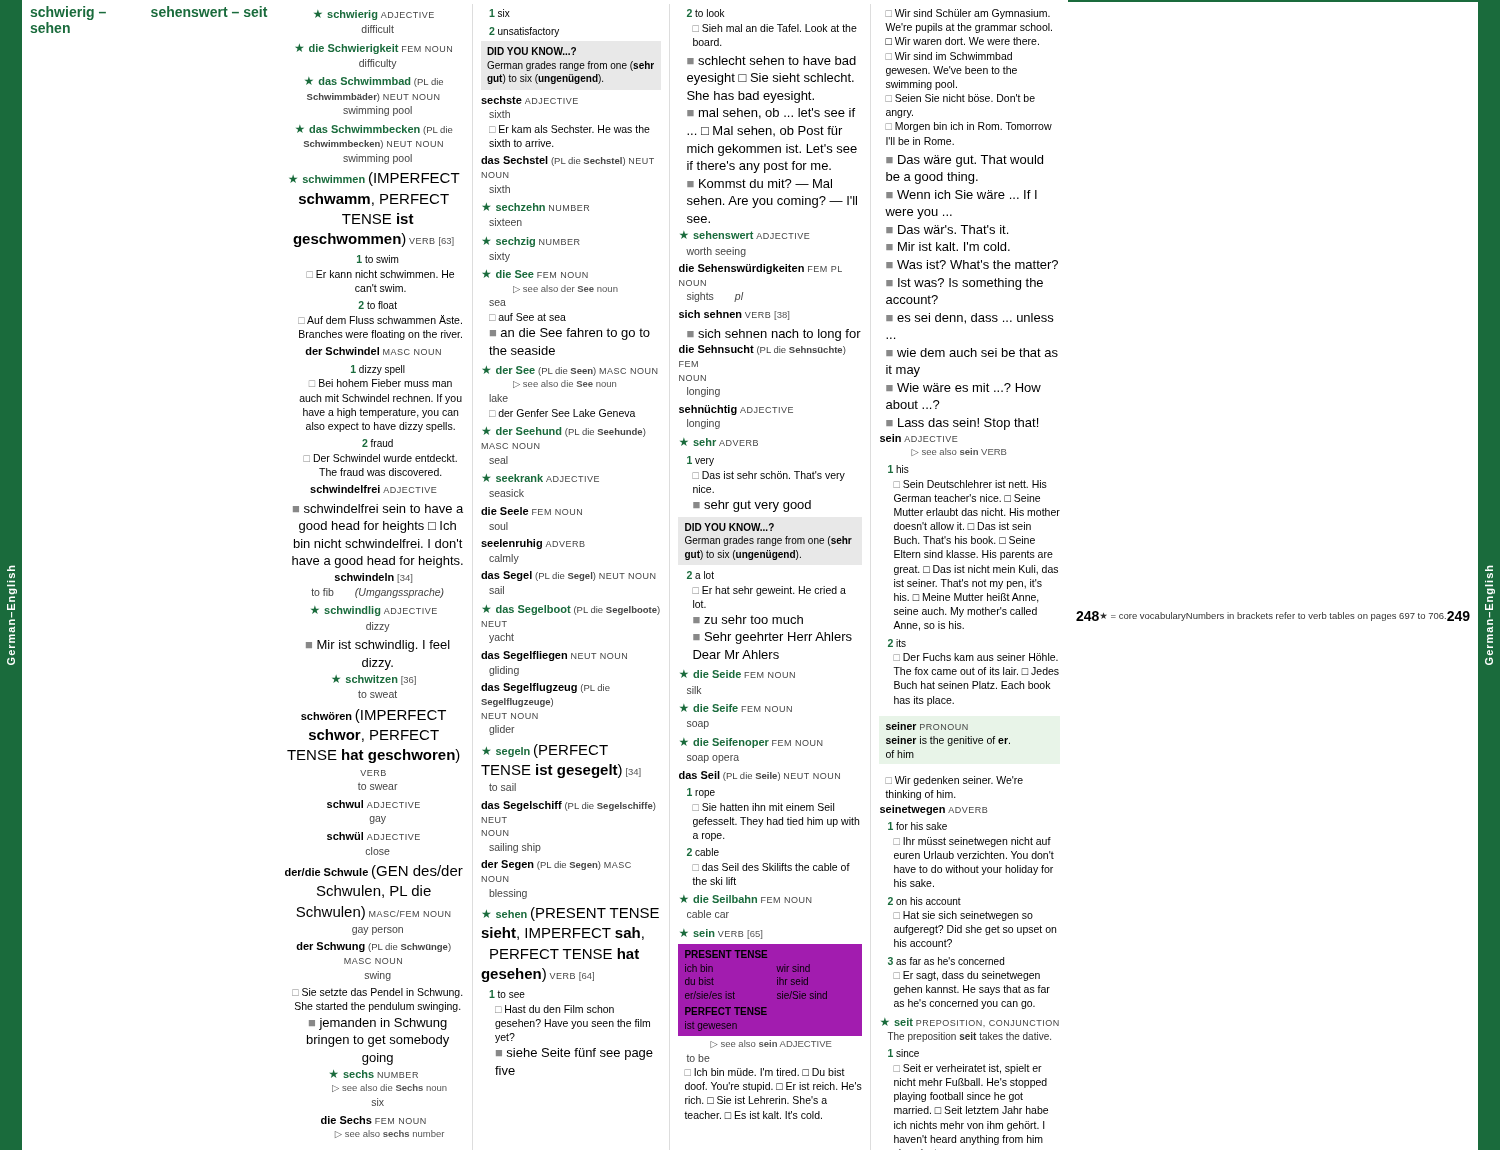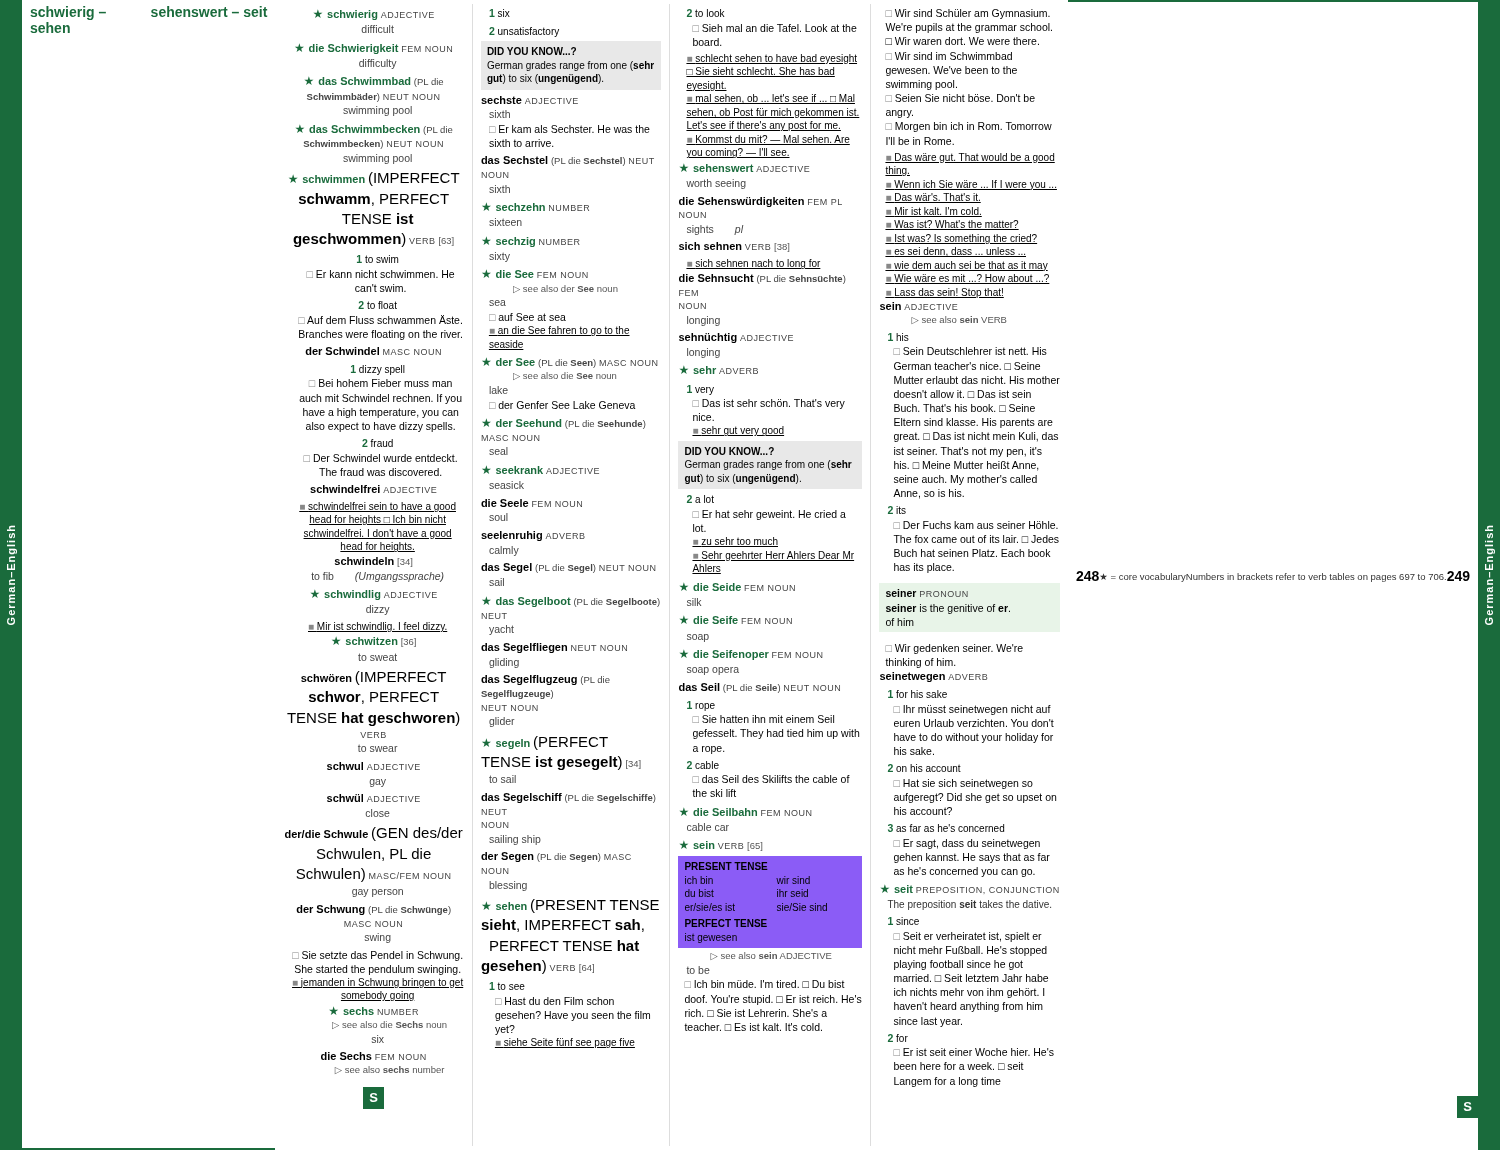--- a/index.html
+++ b/index.html
@@ -120,22 +120,21 @@
     .example {
       margin-left: 6px;
       font-size: 10.5px;
     }
     .example::before {
       content: '□ ';
       color: #888;
     }
     .example-bullet {
       margin-left: 6px;
-      font-size: 10px;
-      text-decoration: underline;
+      font-size: 13px;
     }
     .example-bullet::before {
       content: '■ ';
       color: #888;
     }
 
     .num-label {
       font-weight: bold;
       color: #1a6b3c;
       font-size: 10.5px;
@@ -167,21 +166,21 @@
     .see-also::before {
       content: '▷ ';
     }
 
     .grammar-note {
       font-size: 10px;
       color: #333;
     }
 
     .tense-table {
-      background: #8b5cf6;
+      background: #a21caf;
       padding: 4px 6px;
       margin: 2px 0;
       font-size: 10px;
     }
     .tense-header {
       font-weight: bold;
       font-size: 10px;
       text-transform: uppercase;
     }
     .tense-row {
@@ -581,21 +580,21 @@
           <div class="example">Wir sind Schüler am Gymnasium. We're pupils at the grammar school. □ Wir waren dort. We were there.</div>
           <div class="example">Wir sind im Schwimmbad gewesen. We've been to the swimming pool.</div>
           <div class="example">Seien Sie nicht böse. Don't be angry.</div>
           <div class="example">Morgen bin ich in Rom. Tomorrow I'll be in Rome.</div>
         </div>
         <div class="example-bullet">Das wäre gut. That would be a good thing.</div>
         <div class="example-bullet">Wenn ich Sie wäre ... If I were you ...</div>
         <div class="example-bullet">Das wär's. That's it.</div>
         <div class="example-bullet">Mir ist kalt. I'm cold.</div>
         <div class="example-bullet">Was ist? What's the matter?</div>
-        <div class="example-bullet">Ist was? Is something the cried?</div>
+        <div class="example-bullet">Ist was? Is something the account?</div>
         <div class="example-bullet">es sei denn, dass ... unless ...</div>
         <div class="example-bullet">wie dem auch sei be that as it may</div>
         <div class="example-bullet">Wie wäre es mit ...? How about ...?</div>
         <div class="example-bullet">Lass das sein! Stop that!</div>
         <div class="entry">
           <span class="headword-black">sein</span> <span class="pos">ADJECTIVE</span><br>
           <div class="see-also indent1">see also <span class="inline-bold">sein</span> VERB</div>
         </div>
         <div class="entry indent1">
           <span class="num-label">1</span> <span>his</span><br>

